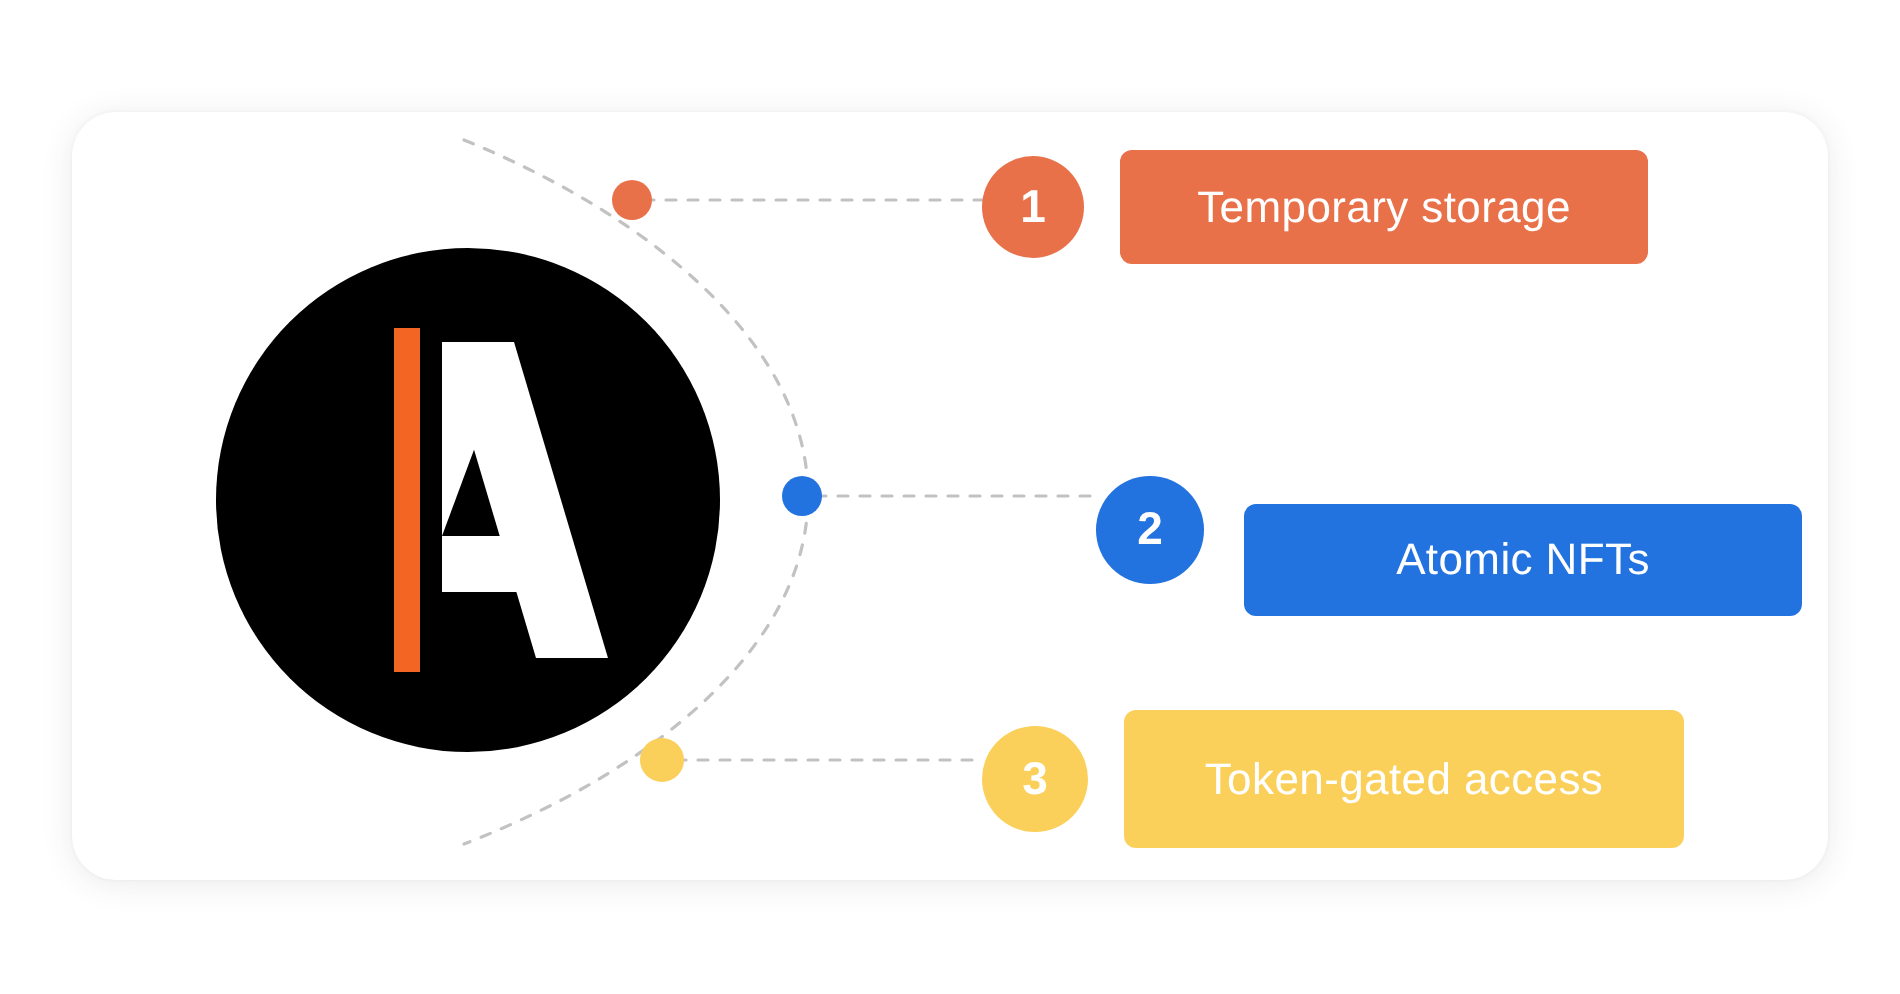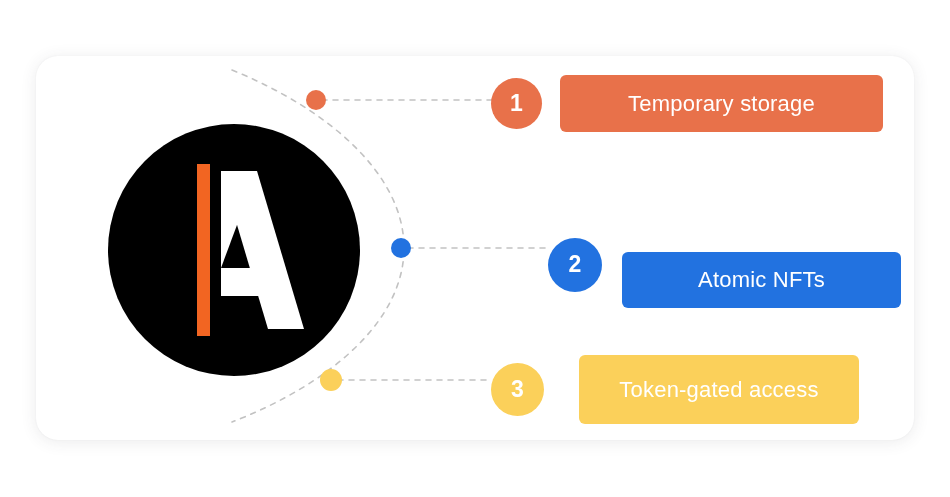--- a/index.html
+++ b/index.html
@@ -102,35 +102,35 @@
     align-items: center;
     justify-content: center;
     color: #ffffff;
     font-size: 22px;
     letter-spacing: 0.2px;
     position: relative;
     z-index: 2;
   }
   .label-bar.b1 {
     background: #E8714A;
-    width: 323px;
+    width: 264px;
     margin-left: 18px;
   }
   .label-bar.b2 {
     background: #2272E0;
     width: 279px;
     height: 56px;
     margin-left: 20px;
     margin-top: 31px;
   }
   .label-bar.b3 {
     background: #FBD05A;
     width: 280px;
     height: 69px;
-    margin-left: 35px;
+    margin-left: 18px;
   }
 </style>
 </head>
 <body>
 
 <div id="stage">
 
   <div id="card"></div>
 
   <div id="logo-wrap">

